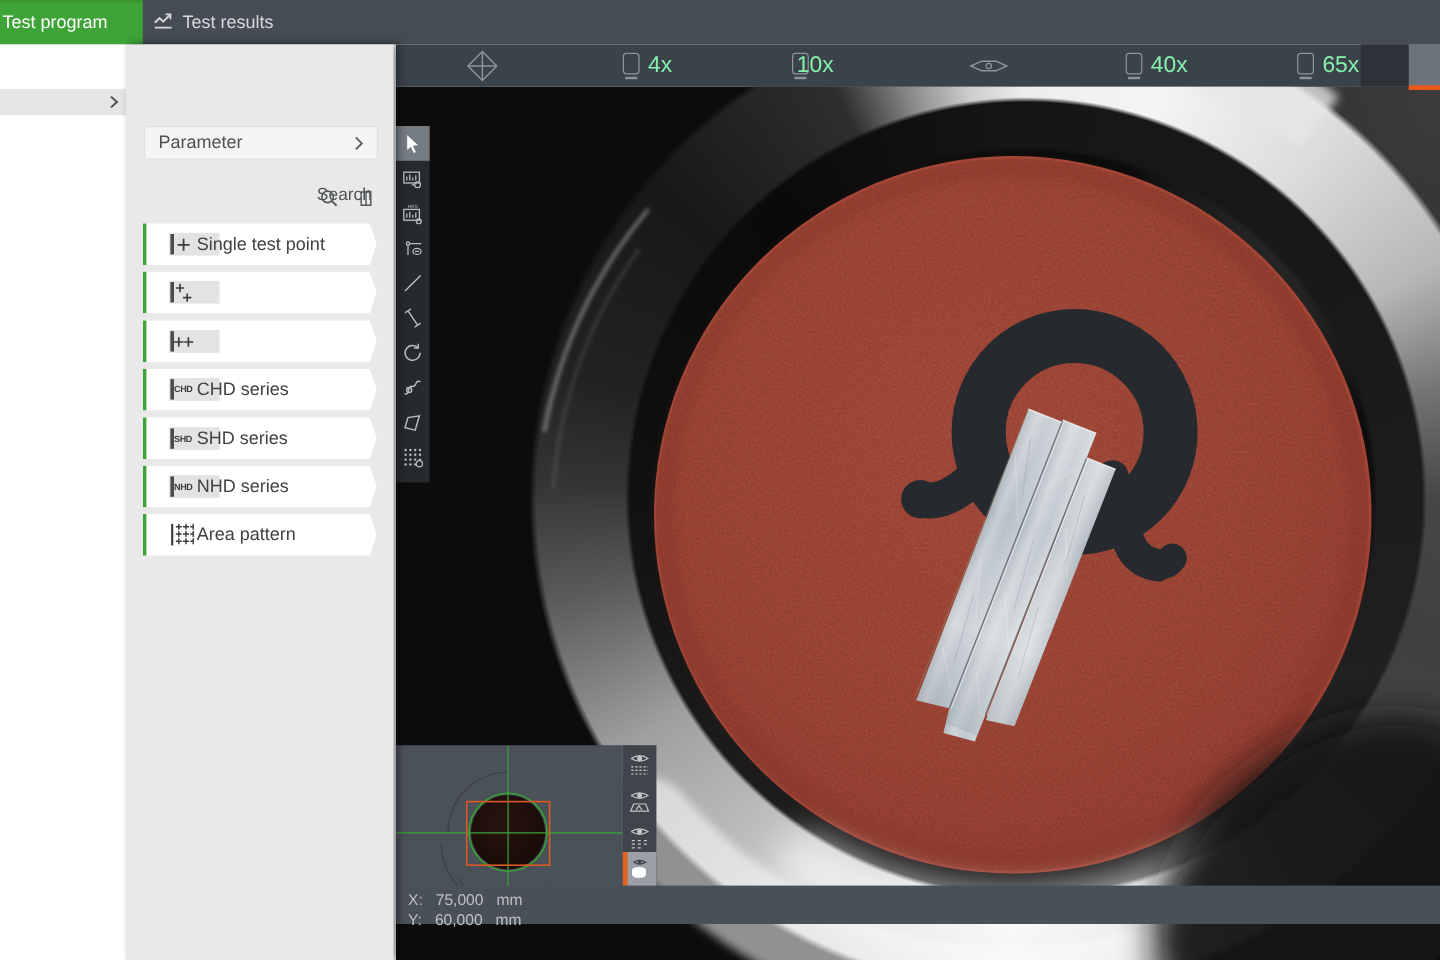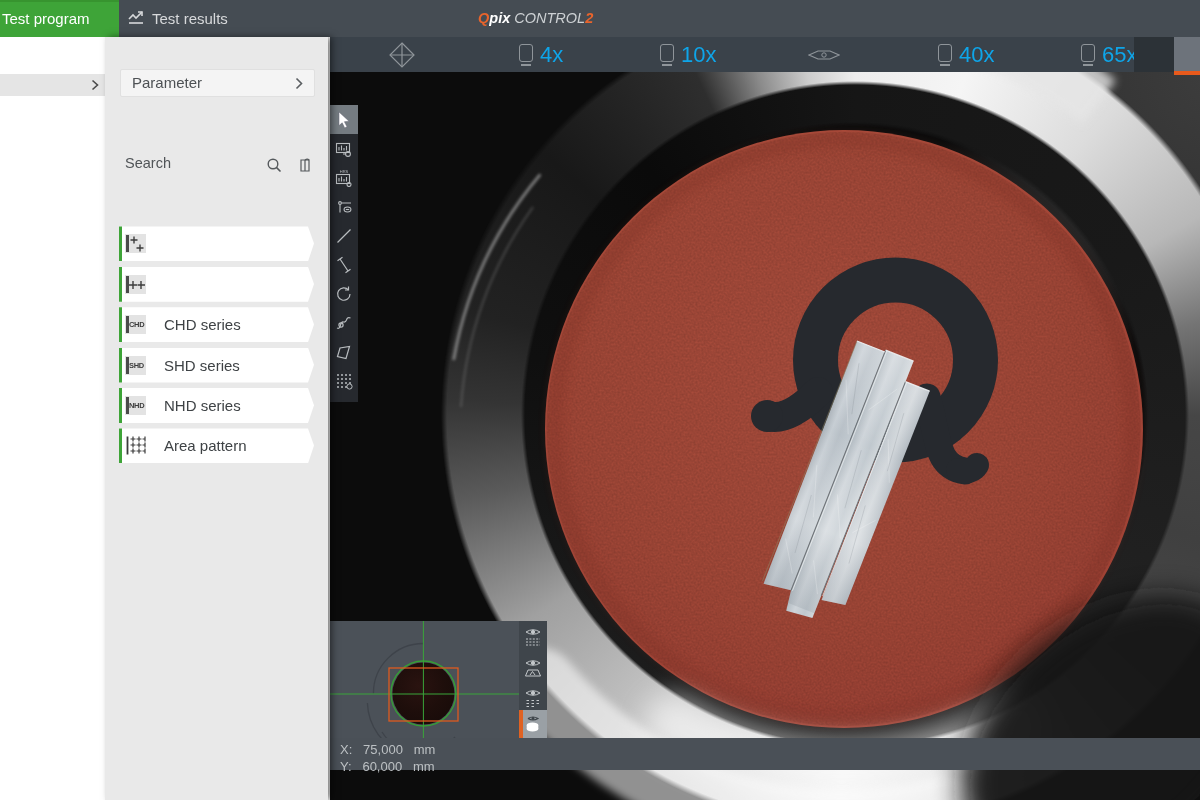--- a/index.html
+++ b/index.html
@@ -7,21 +7,21 @@
     font-family:"Liberation Sans", sans-serif; }
   
   #topbar { position:absolute; left:0; top:0; width:1200px; height:37px; background:#454c53; }
   #greentab { position:absolute; left:0; top:0; width:119px; height:37px; background:#3ea438;
     border-top:2px solid #37942f; color:#fff; font-size:15px; line-height:34px; padding-left:2px; }
   #tresults { position:absolute; left:152px; top:0; height:37px; color:#d7d9db; font-size:15px; line-height:37px; }
   #logo { position:absolute; left:478px; top:0; height:37px; line-height:37px; font-size:14.5px;
     font-style:italic; letter-spacing:0; color:#fff; }
   
   #objbar { position:absolute; left:330px; top:37px; width:870px; height:35px; background:#3a424a; }
-  .objtxt { position:absolute; top:0; height:35px; line-height:35px; font-size:22px; color:#0ea5e9; }
+  .objtxt { position:absolute; top:0; height:35px; line-height:35px; font-size:19px; color:#86efac; }
   .lensrect { position:absolute; top:7px; width:14px; height:18px; border:1.5px solid #8f959a; border-radius:3px; }
   .lensbase { position:absolute; top:27px; width:10px; height:1.5px; background:#8f959a; }
   #objdark { position:absolute; left:804px; top:0; width:40px; height:35px; background:#2c3237; }
   #objorange { position:absolute; left:844px; top:0; width:26px; height:34px; background:#6d737b; border-bottom:4px solid #e85a1c; box-sizing:content-box; }
   
   #cam { position:absolute; left:330px; top:72px; width:870px; height:728px; background:#0c0c0c; overflow:hidden; }
   #cornerlight { position:absolute; left:512px; top:-380px; width:760px; height:760px;
     background:radial-gradient(circle closest-side, rgba(64,64,64,0.95), rgba(56,56,56,0.85) 48%, rgba(22,22,22,0) 76%); }
   #brightring { position:absolute; left:-425px; top:-607px; width:1900px; height:1900px;
     background:conic-gradient(from 0deg,
@@ -53,28 +53,28 @@
   #coordbar { position:absolute; left:330px; top:738px; width:870px; height:32px; background:#4a5057;
     color:#bcc0c3; font-size:13px; }
   
   #leftcol { position:absolute; left:0; top:37px; width:105px; height:763px; background:#fff; }
   #selrow { position:absolute; left:0; top:37px; width:105px; height:22px; background:#e5e5e5; }
   #selrow svg { position:absolute; right:4px; top:5px; }
   
   #panel { position:absolute; left:105px; top:37px; width:223px; height:763px; background:#e9e9e9;
     box-shadow:4px 0 7px rgba(0,0,0,0.5); }
   .pbtn { position:absolute; left:15px; width:195px; height:28px; background:#f4f4f4; border:1px solid #e0e0e0;
-    border-radius:2px; font-size:15px; color:#4d5154; line-height:26px; padding-left:11px; }
+    border-radius:2px; font-size:15px; color:#4d5154; line-height:26px; padding-left:11px;margin-top:36px; }
   .pbtn .chev { position:absolute; right:10px; top:7px; }
-  #searchrow { position:absolute; left:20px; top:118px; width:185px; height:26px; font-size:14.5px; color:#505457; }
+  #searchrow { position:absolute; left:20px; top:118px; width:185px; height:26px; font-size:14.5px; color:#505457;text-align:right; }
   .card { position:absolute; left:14px; width:200px; height:35px; background:#fff;
     clip-path:polygon(0 0, 189px 0, 195px 17.2px, 189px 35px, 0 35px);
     font-size:15px; color:#3e4245; line-height:35px; }
   .gbar { position:absolute; left:0; top:0; width:2.5px; height:35px; background:#3ea438; }
-  .cicon { position:absolute; left:6px; top:8px; width:21px; height:19px; background:#e3e3e3; }
+  .cicon { position:absolute; left:22px; top:8px; width:42px; height:19px; background:#e3e3e3; }
   .cbar { position:absolute; left:1px; top:1px; width:3px; height:17px; background:#4b4b4b; }
   .clab { position:absolute; left:45px; top:0; }
   .ctag { position:absolute; left:4px; top:5px; width:17px; font-size:7.5px; line-height:9px; font-weight:bold; color:#3c3c3c; letter-spacing:-0.3px; }
 </style>
 </head>
 <body>
 
 <div id="cam">
   <div id="cornerlight"></div>
   <div id="brightring"></div>
@@ -176,37 +176,35 @@
 </div>
 
 <div id="topbar">
   <div id="greentab">Test program</div>
   <svg style="position:absolute;left:128px;top:10px" width="17" height="17" viewBox="0 0 17 17">
     <polyline points="1,9 5,5 8,8 14,2" fill="none" stroke="#d7d9db" stroke-width="1.6"></polyline>
     <polyline points="10,2 14,2 14,6" fill="none" stroke="#d7d9db" stroke-width="1.6"></polyline>
     <line x1="1" y1="13" x2="15" y2="13" stroke="#d7d9db" stroke-width="1.6"></line>
   </svg>
   <div id="tresults">Test results</div>
-  <div id="logo"><span style="color:#e8642c;font-weight:bold">Q</span><span style="font-weight:bold">pix</span>
-    <span style="color:#cdd1d4">CONTROL</span><span style="color:#e8642c;font-weight:bold">2</span></div>
 </div>
 
 <div id="objbar">
   <svg style="position:absolute;left:58px;top:4px" width="28" height="28" viewBox="0 0 28 28">
     <g stroke="#8f959a" stroke-width="1.2" fill="none">
       <path d="M14 2 L26 14 L14 26 L2 14 Z"></path>
       <path d="M14 2 V26 M2 14 H26"></path>
     </g>
   </svg>
   <div class="lensrect" style="left:189px"></div>
     <div class="lensbase" style="left:191px"></div>
   <div class="objtxt" style="left:210px">4x</div>
   <div class="lensrect" style="left:330px"></div>
     <div class="lensbase" style="left:332px"></div>
-  <div class="objtxt" style="left:351px">10x</div>
+  <div class="objtxt" style="left:334px">10x</div>
   <svg style="position:absolute;left:478px;top:11px" width="32" height="14" viewBox="0 0 32 14">
     <path d="M1 7 L10 3 H22 L31 7 L22 11 H10 Z" fill="none" stroke="#8f959a" stroke-width="1.2"></path>
     <circle cx="16" cy="7" r="2.2" fill="none" stroke="#8f959a" stroke-width="1"></circle>
   </svg>
   <div class="lensrect" style="left:608px"></div>
     <div class="lensbase" style="left:610px"></div>
   <div class="objtxt" style="left:629px">40x</div>
   <div class="lensrect" style="left:751px"></div>
     <div class="lensbase" style="left:753px"></div>
   <div class="objtxt" style="left:772px">65x</div>
@@ -409,20 +407,30 @@
   <div id="searchrow">Search
     <svg style="position:absolute;left:141px;top:2px" width="16" height="16" viewBox="0 0 16 16">
       <circle cx="7" cy="7" r="4.8" fill="none" stroke="#55595c" stroke-width="1.4"></circle>
       <line x1="10.6" y1="10.6" x2="14.5" y2="14.5" stroke="#55595c" stroke-width="1.6"></line>
     </svg>
     <svg style="position:absolute;left:172px;top:2px" width="16" height="16" viewBox="0 0 16 16">
       <path d="M4 3 H12 V14 H4 Z M8 3 V14" fill="none" stroke="#55595c" stroke-width="1.2"></path>
       <path d="M8 3 C9.5 2 11 2 12 3" fill="none" stroke="#55595c" stroke-width="1.2"></path>
     </svg>
   </div>
+  <div class="card" style="top:149px">
+      <div class="gbar"></div>
+    <div class="cicon">
+        <div class="cbar"></div>
+      <svg style="position:absolute;left:5px;top:3px" width="14" height="14" viewBox="0 0 14 14">
+          <path d="M7 2 V12 M2 7 H12" stroke="#3c3c3c" stroke-width="1.5"></path>
+        </svg>
+    </div>
+      <div class="clab">Single test point</div>
+    </div>
   <div class="card" style="top:189.4px">
       <div class="gbar"></div>
     <div class="cicon">
         <div class="cbar"></div>
       <svg style="position:absolute;left:3px;top:1px" width="18" height="18" viewBox="0 0 18 18">
           <path d="M6 1.5 V8.5 M2.5 5 H9.5" stroke="#3c3c3c" stroke-width="1.4"></path>
           <path d="M12 9.5 V16.5 M8.5 13 H15.5" stroke="#3c3c3c" stroke-width="1.4"></path>
         </svg>
     </div>
     </div>

